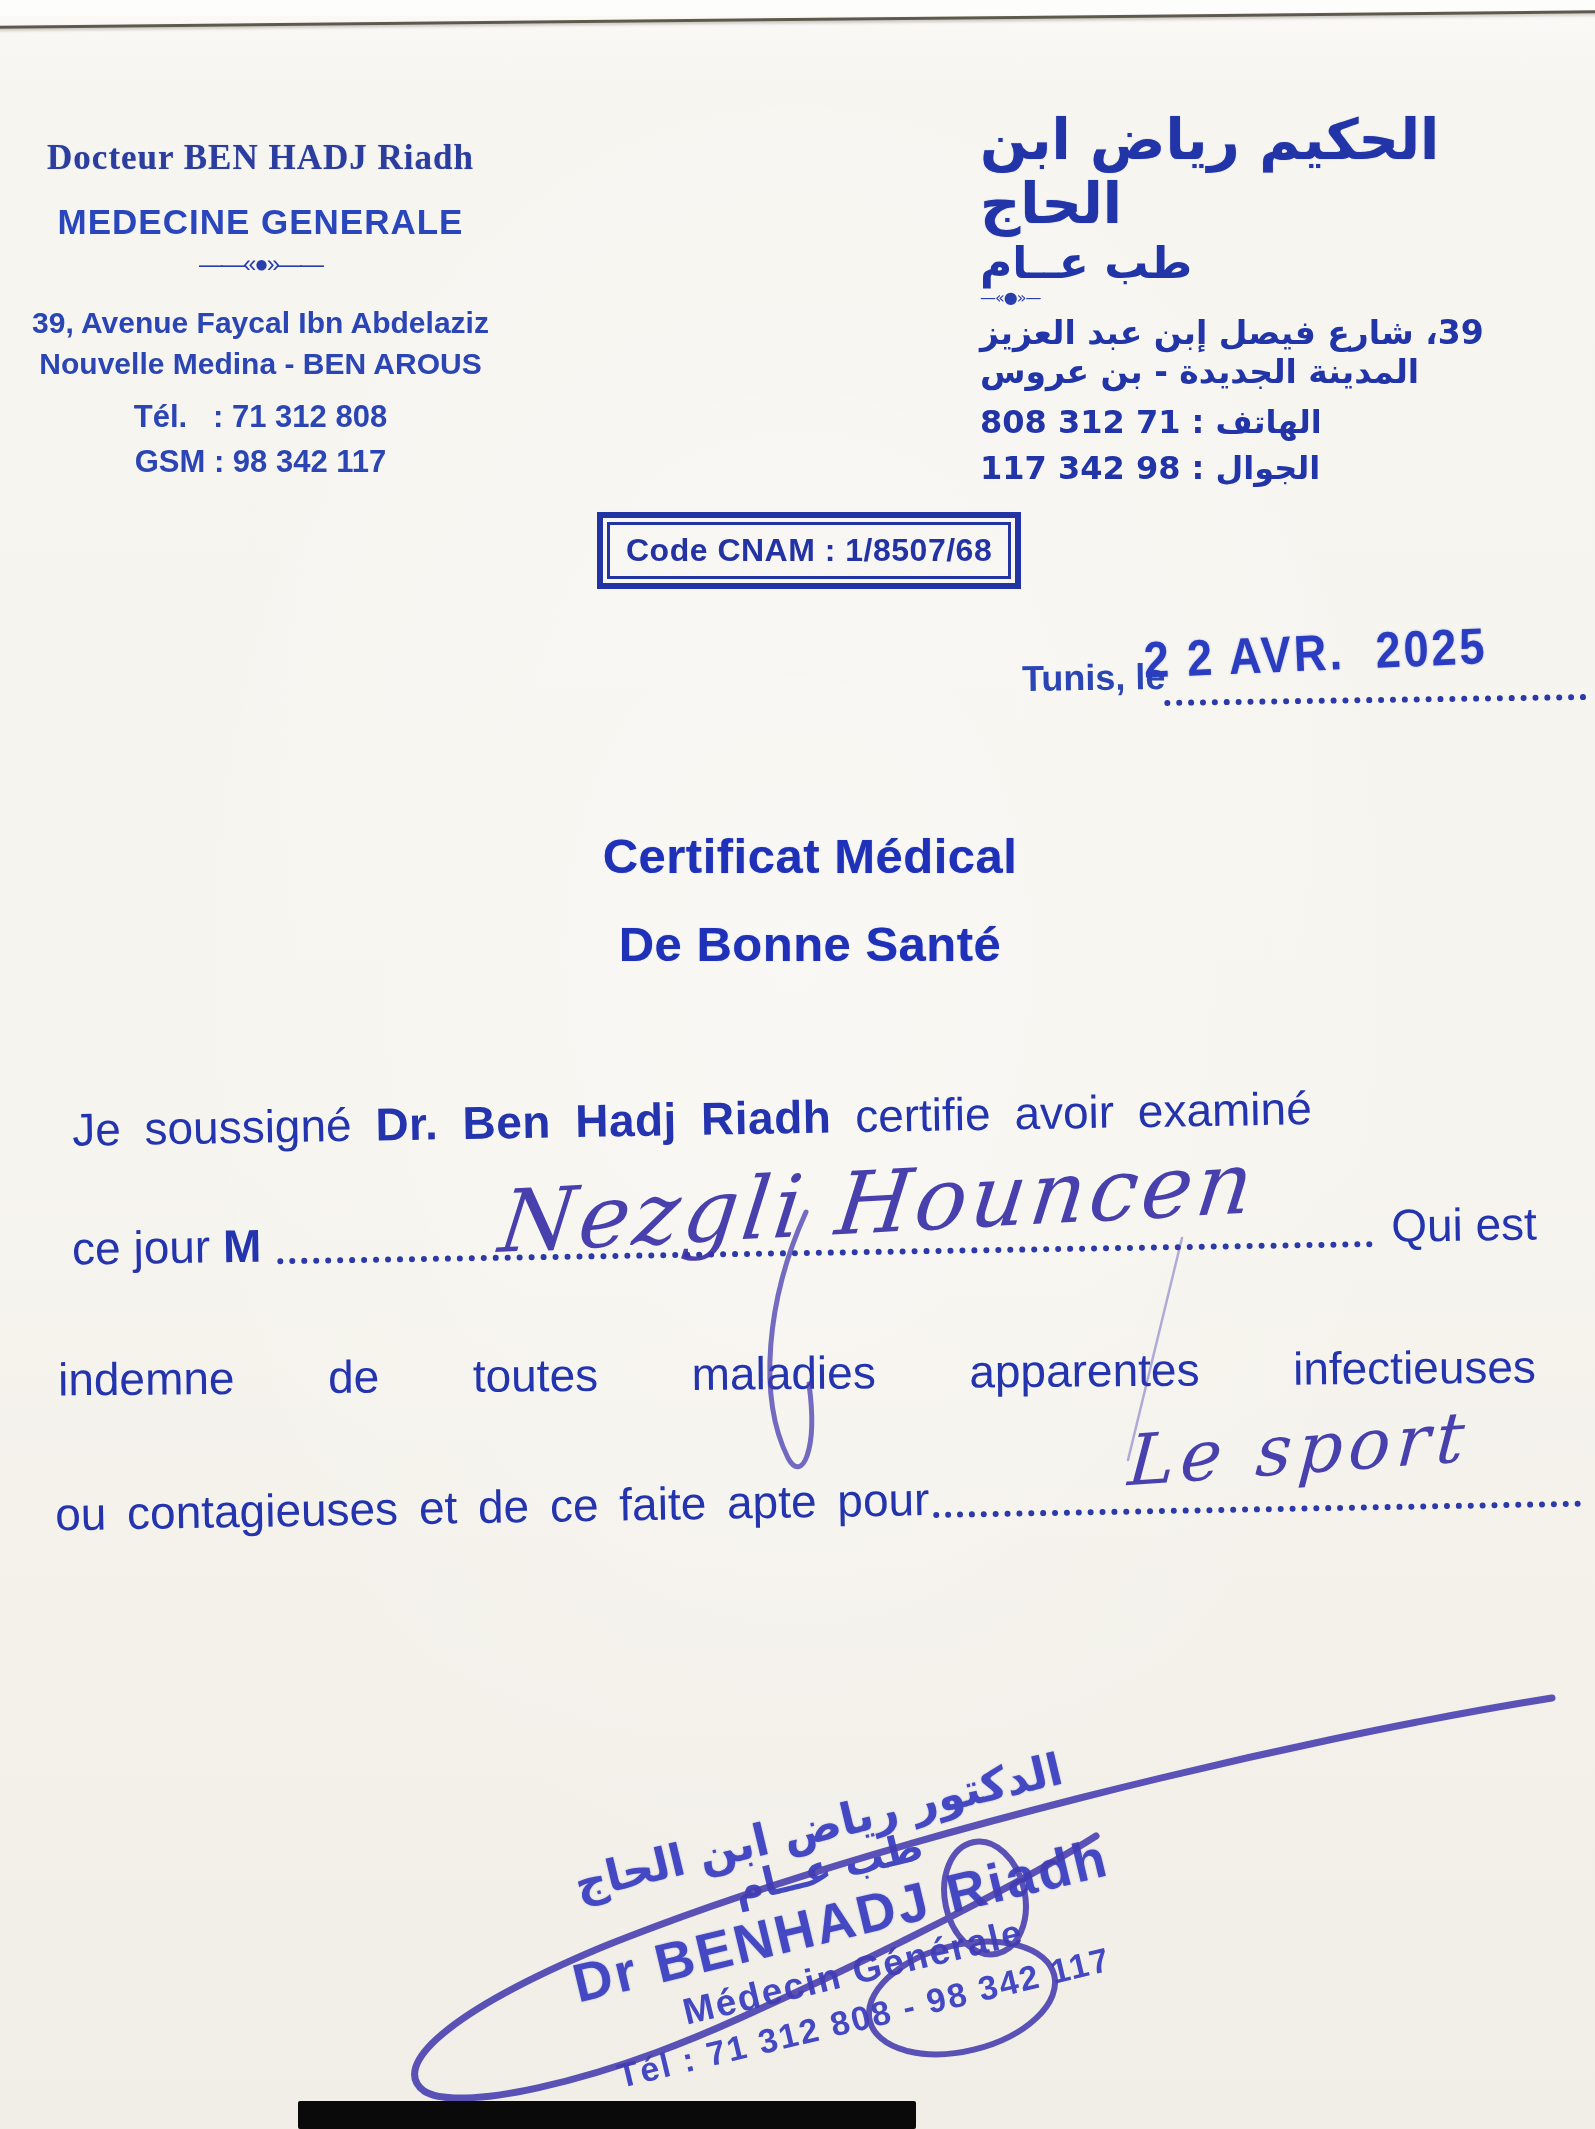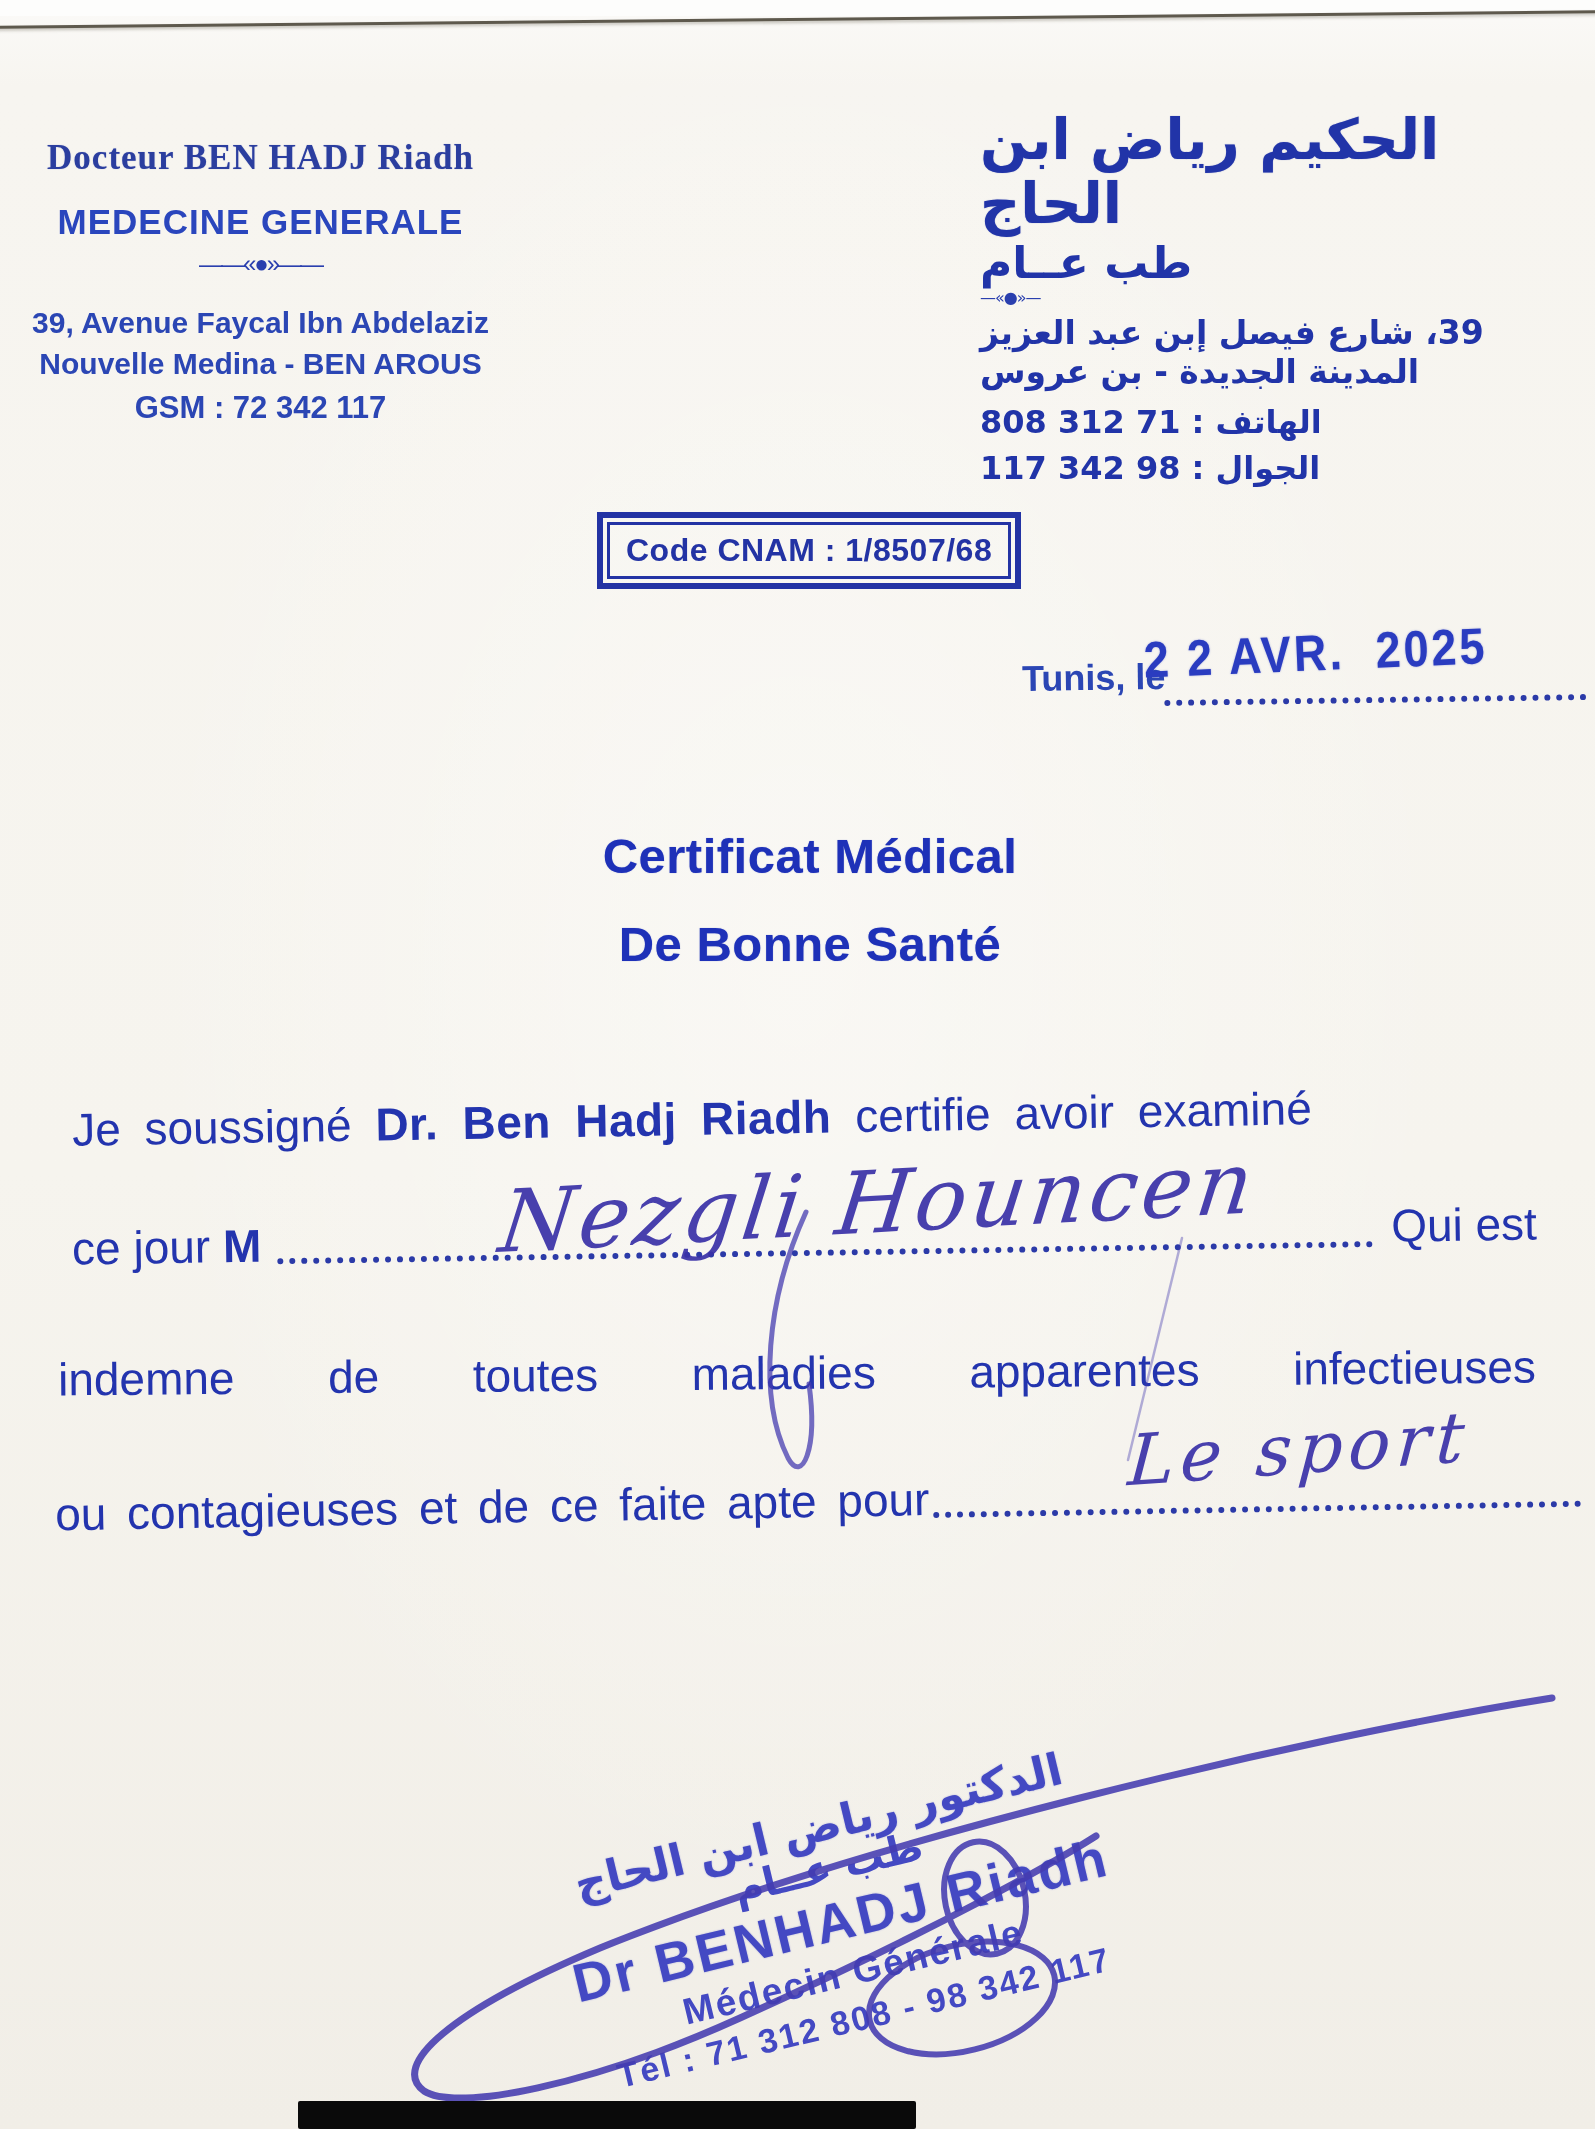--- a/index.html
+++ b/index.html
@@ -105,21 +105,22 @@
 
   <div class="abs top-strip"></div>
   <div class="abs scan-edge"></div>
 
   <div class="abs hdr-fr">
     <div class="fr-doctor">Docteur BEN HADJ Riadh</div>
     <div class="fr-spec">MEDECINE GENERALE</div>
     <div class="divider">——«●»——</div>
     <div class="fr-addr1">39, Avenue Faycal Ibn Abdelaziz</div>
     <div class="fr-addr2">Nouvelle Medina - BEN AROUS</div>
-    <div class="fr-gsm">GSM : 72 342 117</div>
+    <div class="fr-tel">Tél.   : 71 312 808</div>
+    <div class="fr-gsm">GSM : 98 342 117</div>
   </div>
 
   <div class="abs hdr-ar">
     <div class="ar-doctor">الحكيم رياض ابن الحاج</div>
     <div class="ar-spec">طب عــام</div>
     <div class="ar-div">—«●»—</div>
     <div class="ar-addr1">39، شارع فيصل إبن عبد العزيز</div>
     <div class="ar-addr2">المدينة الجديدة - بن عروس</div>
     <div class="ar-tel">الهاتف : 71 312 808</div>
     <div class="ar-gsm">الجوال : 98 342 117</div>

